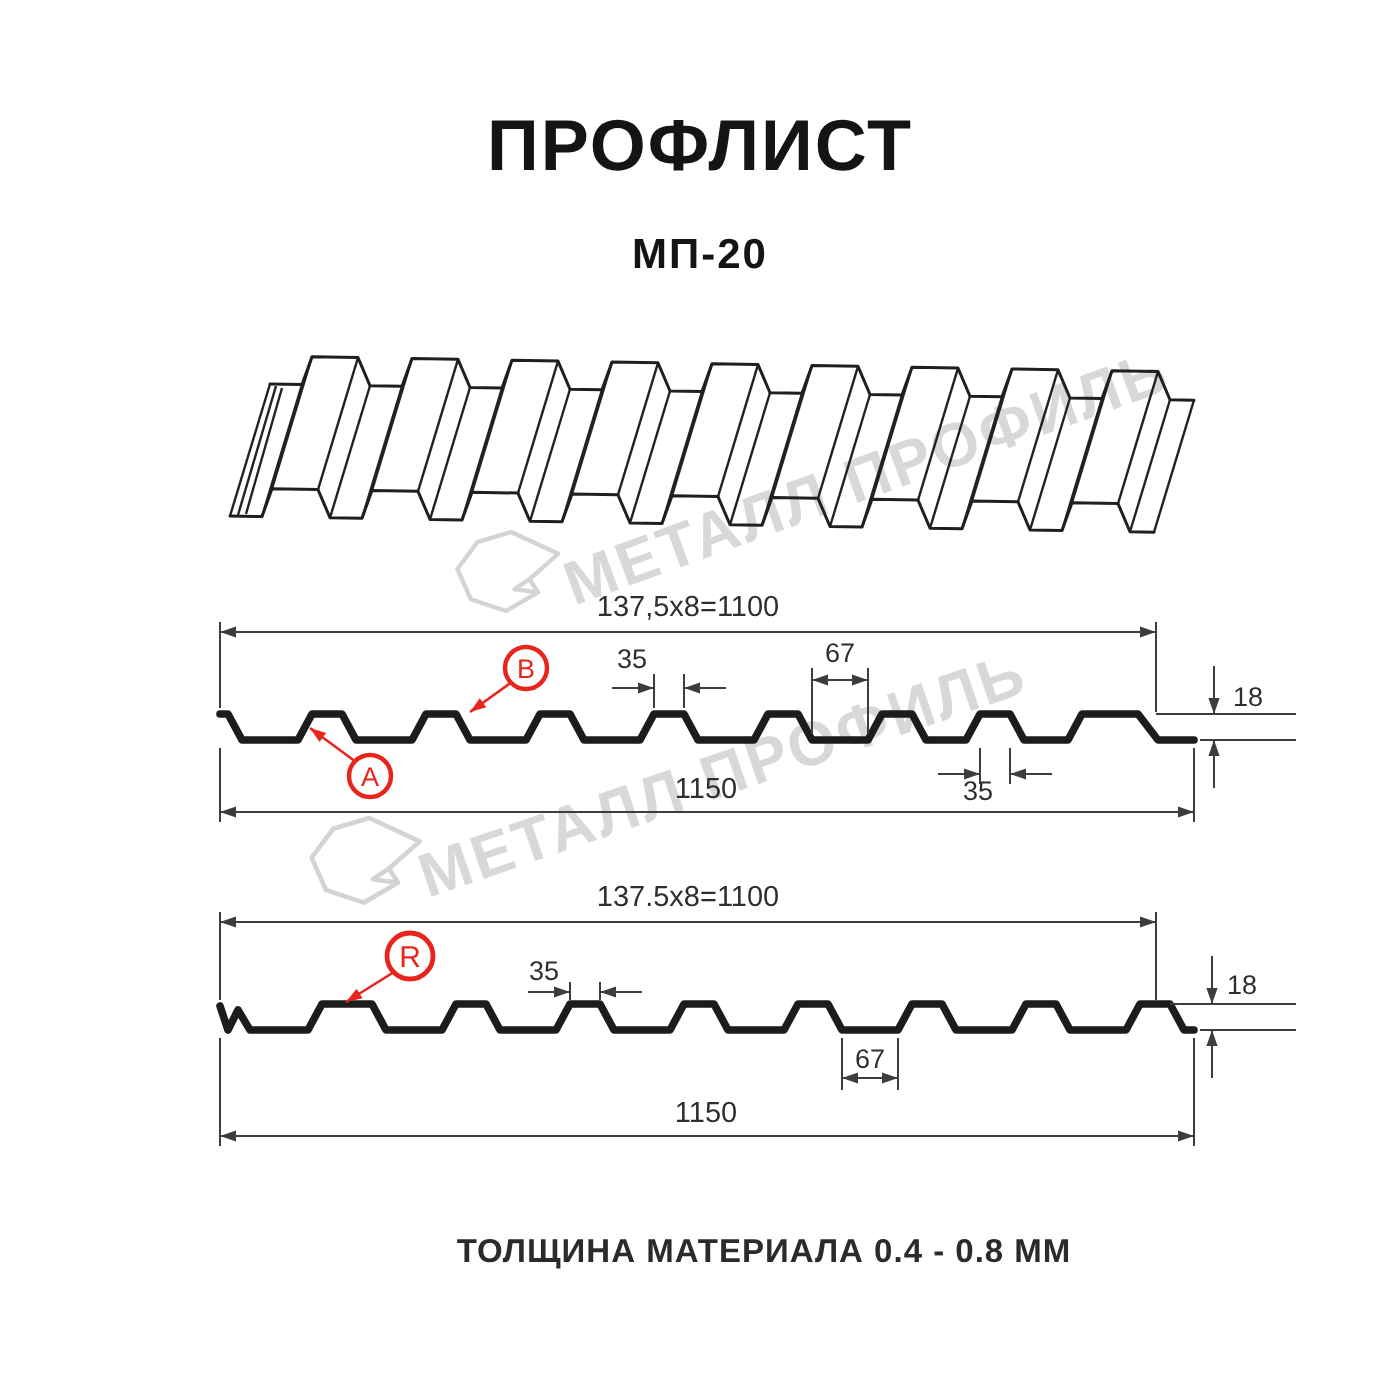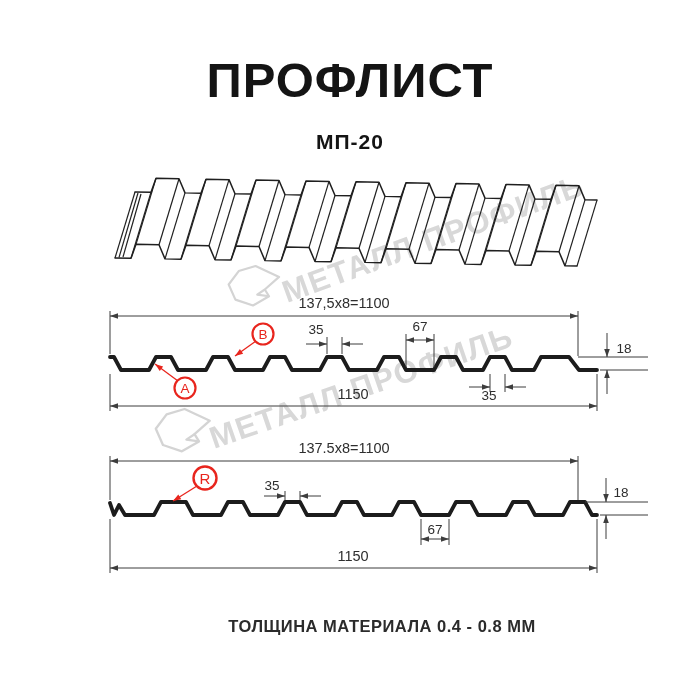--- a/index.html
+++ b/index.html
@@ -1,19 +1,19 @@
 <!DOCTYPE html>
 <html><head>
 <meta charset="utf-8">
 <style>
   html,body{margin:0;padding:0;background:#ffffff;}
   .canvas{position:relative;width:700px;height:700px;background:#fff;overflow:hidden;
           font-family:"Liberation Sans",sans-serif;}
   .header{position:absolute;top:0;left:0;width:700px;text-align:center;}
-  .title{margin-top:52px;font-size:49px;font-weight:bold;letter-spacing:1px;color:#141414;}
+  .title{margin-top:52px;font-size:36px;font-weight:bold;letter-spacing:1px;color:#141414;}
   .subtitle{margin-top:22px;font-size:21px;font-weight:bold;letter-spacing:1px;color:#141414;}
   .footer{position:absolute;top:617px;left:0;width:700px;text-align:center;
           font-size:16.5px;font-weight:bold;letter-spacing:.5px;color:#2b2b2b;padding-left:32px;}
   svg{position:absolute;top:0;left:0;}
   text{font-family:"Liberation Sans",sans-serif;fill:#2e2e2e;font-size:13.5px;}
   .big{font-size:14.5px;}
   .redlbl{fill:#e8251d;font-size:13.5px;}
   .redlblR{fill:#e8251d;font-size:15px;}
   .wmtext{fill:#d8d8d8;font-size:31px;font-weight:bold;letter-spacing:1.5px;}
   .wmlogo{fill:none;stroke:#d4d4d4;stroke-width:2.6;stroke-linejoin:round;}

